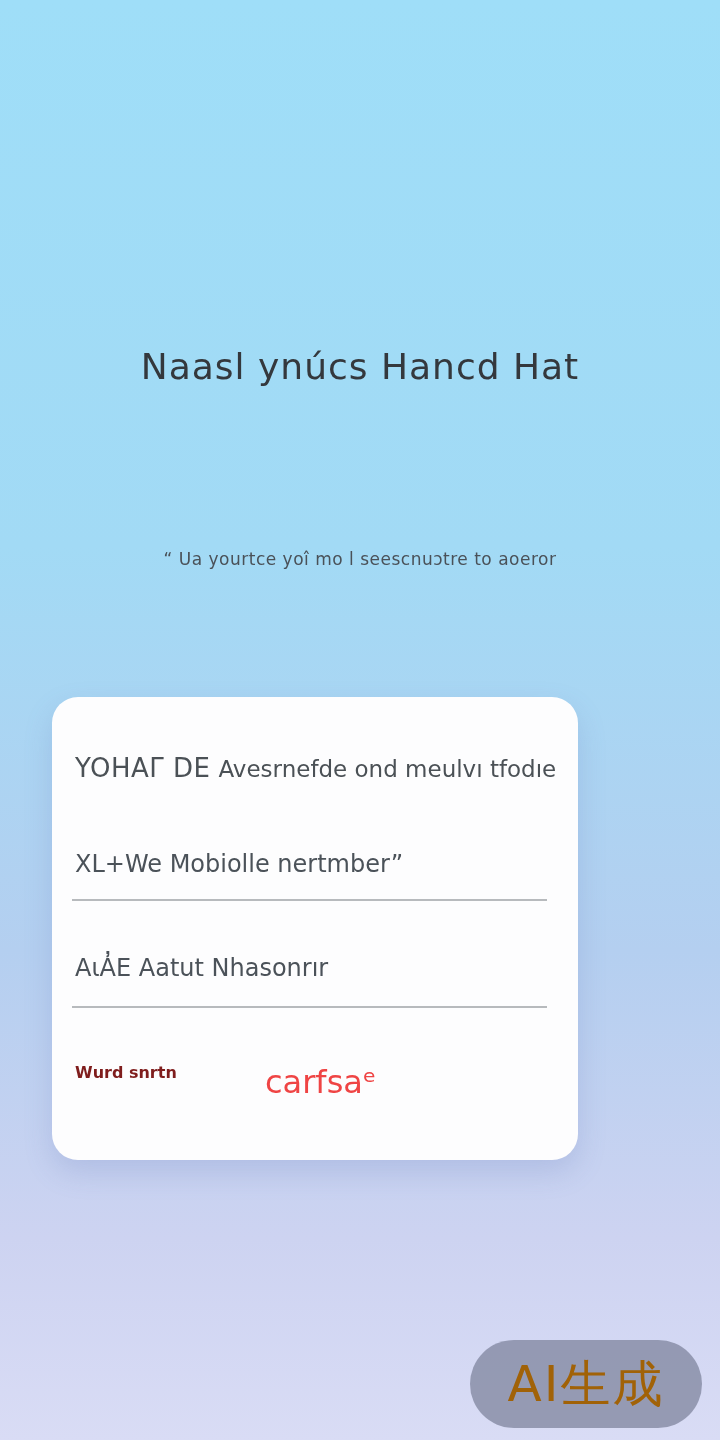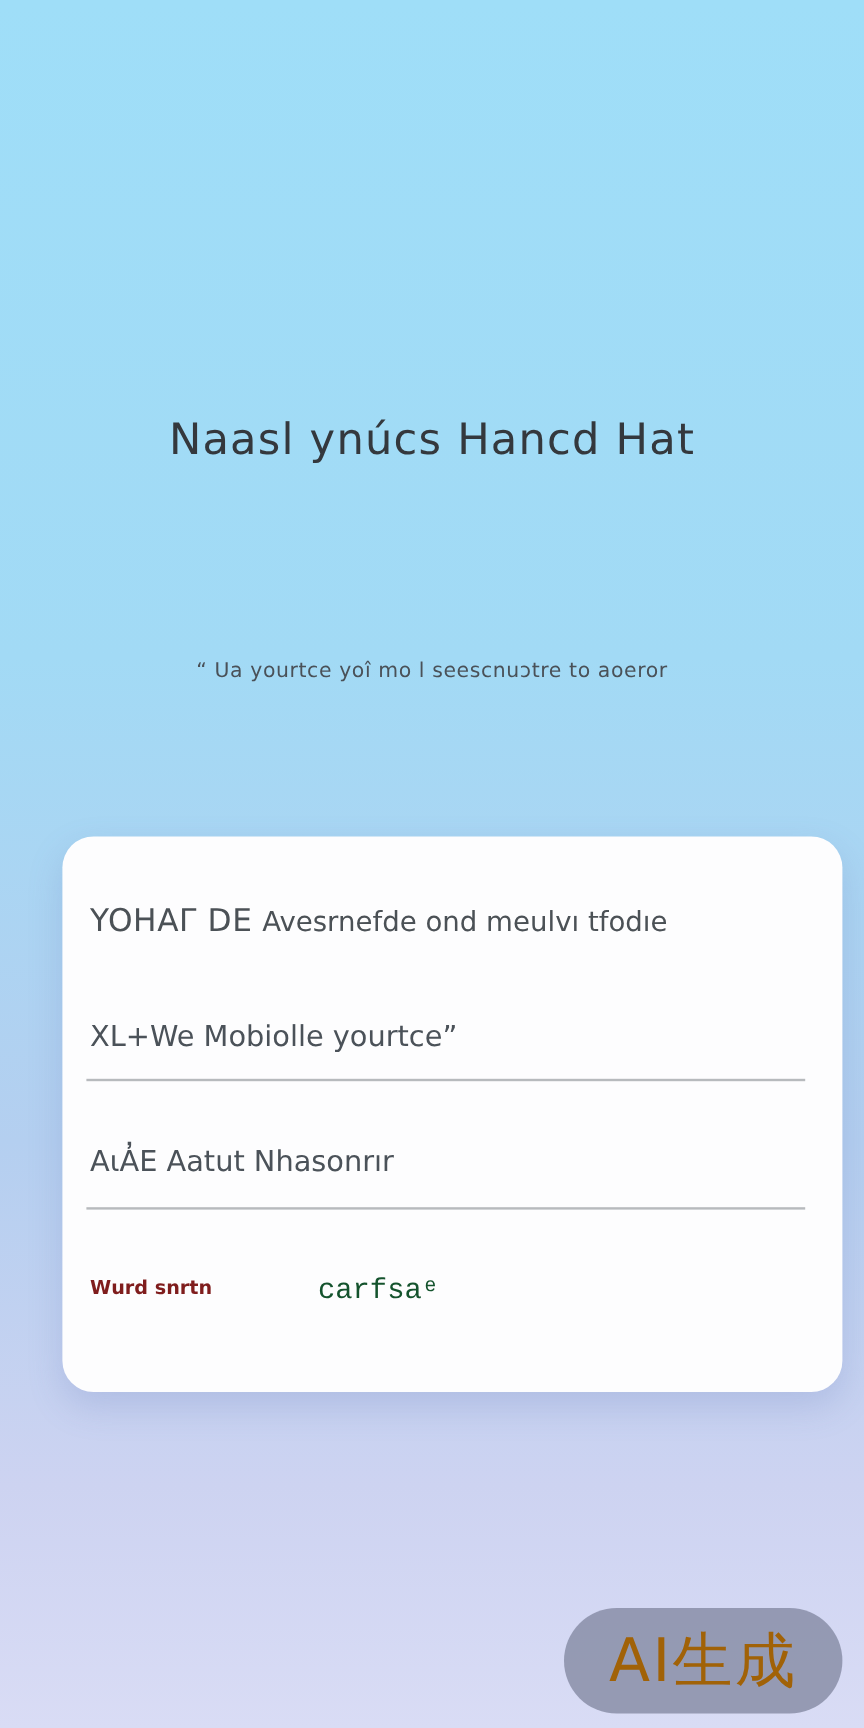--- a/index.html
+++ b/index.html
@@ -39,21 +39,21 @@
     font-size: 17px;
     font-weight: 400;
     letter-spacing: 0.5px;
   }
 
   
   .card {
     position: absolute;
     left: 52px;
     top: 697px;
-    width: 650px;
+    width: 526px;
     height: 463px;
     background: #fdfdfe;
     border-radius: 26px;
     box-shadow: 0 12px 28px rgba(100, 120, 180, 0.22);
   }
   .card-header {
     position: absolute;
     left: 23px;
     top: 56px;
     color: #4b5156;
@@ -95,24 +95,23 @@
   .footer-left {
     color: #7f1d1d;
     font-size: 16px;
     white-space: nowrap;
     font-weight: bold;
   }
   .footer-right {
     position: absolute;
     left: 190px;
     top: 0;
-    color: #14532d;
-    font-size: 24px;
+    color: #ef4444;
+    font-size: 32px;
     white-space: nowrap;
-    font-family: Liberation Mono, monospace;
   }
 
   
   .ai-badge {
     position: absolute;
     left: 470px;
     top: 1340px;
     width: 232px;
     height: 88px;
     border-radius: 44px;
@@ -137,21 +136,21 @@
 
 <div class="hero-subtitle">“ Ua yourtce yoî mo l seescnuɔtre to aoeror</div>
 
 <div class="card">
 
   <div class="card-header">
     <span class="prefix">YOHAΓ DE</span><span class="rest">Avesrnefde ond meulvı tfodıe</span>
   </div>
 
   <div class="field field-mobile">
-    <span class="field-label">XL+We Mobiolle yourtce”</span>
+    <span class="field-label">XL+We Mobiolle nertmber”</span>
     <div class="underline"></div>
   </div>
 
   <div class="field field-account">
     <span class="field-label">AιA̓E Aatut Nhasonrır</span>
     <div class="underline"></div>
   </div>
 
   <div class="card-footer">
     <span class="footer-left">Wurd snrtn</span>

